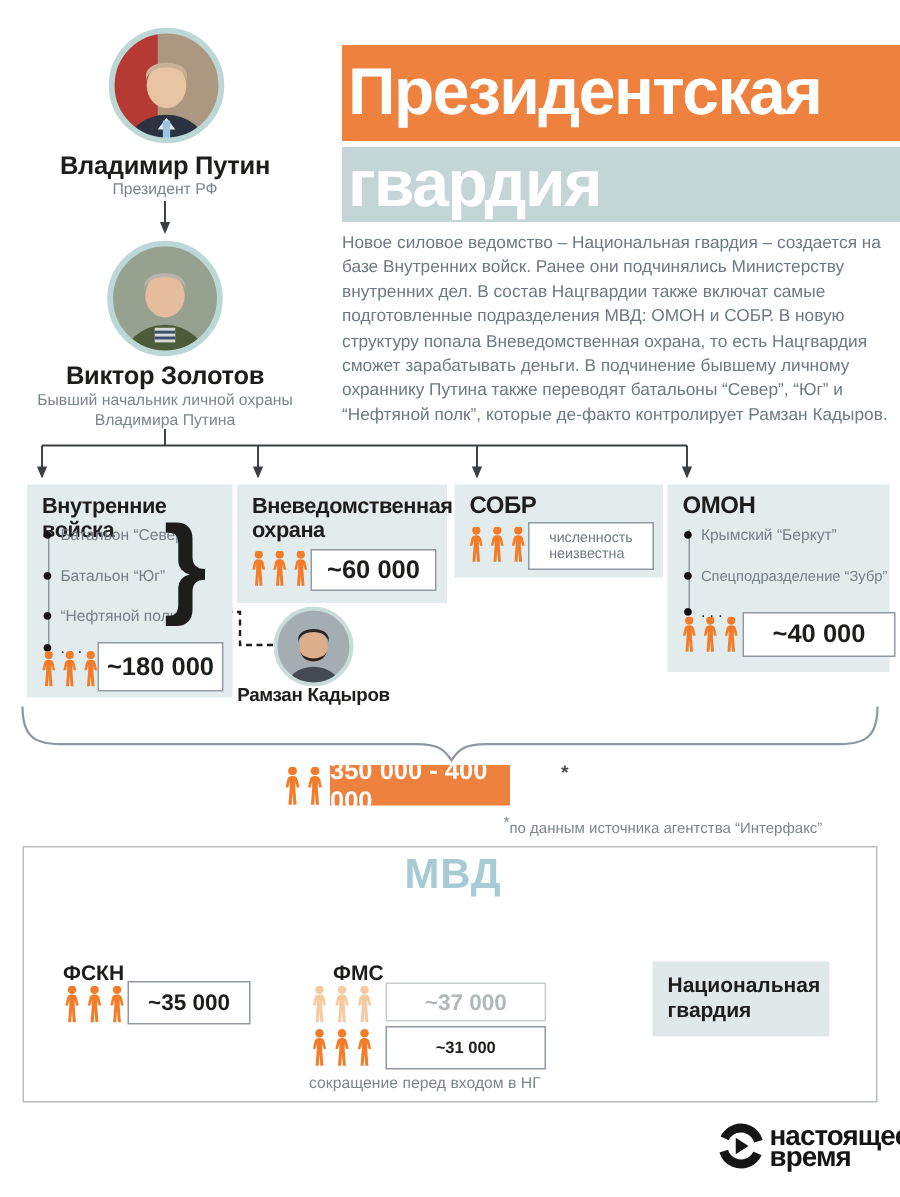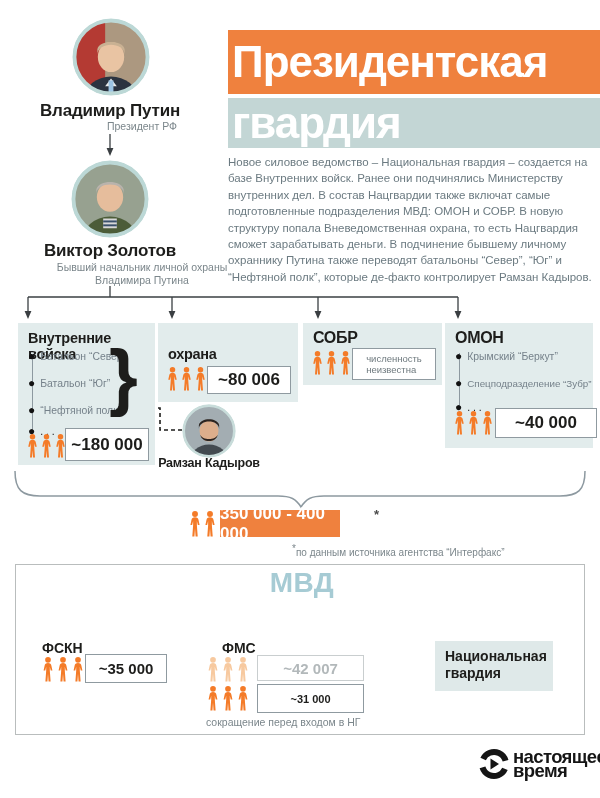--- a/index.html
+++ b/index.html
@@ -21,21 +21,21 @@
   #stage{position:relative;width:600px;height:798px;background:#ffffff;overflow:hidden;}
   .abs{position:absolute;}
   .overlay{position:absolute;left:0;top:0;pointer-events:none;}
   .overlay line,.overlay path{stroke:var(--line-dark);stroke-width:1.3;fill:none;}
   .overlay polygon{fill:var(--line-dark);stroke:none;}
   .overlay .dashed{stroke:#1d1d1b;stroke-width:1.6;stroke-dasharray:4 3;}
   .overlay .brace{stroke:#8d99a0;stroke-width:1.5;}
   
   .avatar{border-radius:50%;overflow:hidden;display:block;}
   .person-name{font-weight:bold;font-size:17px;text-align:center;letter-spacing:-0.2px;}
-  .person-role{font-size:10.5px;color:var(--muted-gray);text-align:center;line-height:12.5px;margin-left:32px;}
+  .person-role{font-size:10.5px;color:var(--muted-gray);text-align:center;line-height:12.5px;}
   
   .band{color:#fff;font-weight:bold;font-size:44px;letter-spacing:-1px;line-height:1;padding-left:4px;display:flex;align-items:center;}
   .band.orange{background:var(--accent-orange);}
   .band.teal{background:var(--band-teal);}
   .intro{font-size:11.5px;line-height:16.4px;color:var(--text-gray);}
   
   .panel{background:var(--panel-teal);}
   .panel h3{font-size:14.5px;font-weight:bold;letter-spacing:-0.3px;line-height:16px;color:var(--text-dark);}
   .bullet-item{font-size:10.4px;color:#75818a;white-space:nowrap;text-align:right;}
   .bullet-item .dot{color:#111;font-size:12px;margin-right:5px;}
@@ -44,21 +44,21 @@
   .count-lg{font-size:17px;}
   .count-md{font-size:15px;}
   .count-note{font-size:9.5px;color:#6e797e;font-weight:normal;line-height:11px;}
   .faded-box{border-color:#c9cecf;color:#b2b8ba;}
   .brace-glyph{font-size:74px;font-weight:600;color:#1d1d1b;line-height:1;}
   .icons{display:flex;gap:3px;color:var(--icon-orange);}
   .icons.faded{color:var(--icon-orange-faded);}
   .icons svg{display:block;}
   .total-box{background:var(--accent-orange);color:#fff;font-weight:bold;font-size:17px;display:flex;align-items:center;justify-content:center;}
   .asterisk{font-size:13px;font-weight:bold;color:#4a4a4a;}
-  .footnote{font-size:10px;color:var(--muted-gray);text-align:left;}
+  .footnote{font-size:10px;color:var(--muted-gray);text-align:center;}
   .footnote sup{font-size:10px;}
   
   .mvd-frame{border:1px solid #b9bdbd;background:#fff;}
   .mvd-title{font-size:28px;font-weight:bold;color:var(--mvd-text);text-align:center;letter-spacing:0.5px;}
   .dept-label{font-weight:bold;font-size:14px;}
   .small-note{font-size:10.5px;color:var(--muted-gray);}
   .ng-box{background:#dfe9e9;font-weight:bold;font-size:14px;line-height:17px;padding:7px 10px;}
   
   .brand-text{font-weight:bold;font-size:18.5px;line-height:14.5px;letter-spacing:-0.6px;color:#151515;text-transform:lowercase;}
 </style>
@@ -174,35 +174,35 @@
       <svg width="11" height="24" viewBox="0 0 10 22">
           <use href="#person"></use>
         </svg>
     </div>
     <div class="abs count-box count-lg" style="left:47px;top:105px;width:84px;height:33px">~180 000</div>
   </div>
   <div class="abs brace-glyph" style="left:109px;top:340px">}</div>
 
   <div class="abs panel" style="left:158px;top:323px;width:140px;height:79px">
     <h3 class="abs" style="left:10px;top:7px;width:130px">
-      <br>
+      <span>Вневедомственная</span><br>
       <span>охрана</span>
     </h3>
     <div class="abs icons" style="left:9px;top:44px">
       <svg width="11" height="24" viewBox="0 0 10 22">
           <use href="#person"></use>
         </svg>
       <svg width="11" height="24" viewBox="0 0 10 22">
           <use href="#person"></use>
         </svg>
       <svg width="11" height="24" viewBox="0 0 10 22">
           <use href="#person"></use>
         </svg>
     </div>
-    <div class="abs count-box count-lg" style="left:49px;top:43px;width:84px;height:28px">~80 006</div>
+    <div class="abs count-box count-lg" style="left:49px;top:43px;width:84px;height:28px">~60 000</div>
   </div>
 
   <div class="abs panel" style="left:303px;top:323px;width:139px;height:62px">
     <h3 class="abs" style="left:10px;top:7px;font-size:16px">СОБР</h3>
     <div class="abs icons" style="left:9px;top:28px">
       <svg width="11" height="24" viewBox="0 0 10 22">
           <use href="#person"></use>
         </svg>
       <svg width="11" height="24" viewBox="0 0 10 22">
           <use href="#person"></use>
@@ -292,21 +292,21 @@
     <svg width="12" height="25" viewBox="0 0 10 22">
         <use href="#person"></use>
       </svg>
     <svg width="12" height="25" viewBox="0 0 10 22">
         <use href="#person"></use>
       </svg>
     <svg width="12" height="25" viewBox="0 0 10 22">
         <use href="#person"></use>
       </svg>
   </div>
-  <div class="abs count-box count-md faded-box" style="left:257px;top:655px;width:107px;height:26px">~42 007</div>
+  <div class="abs count-box count-md faded-box" style="left:257px;top:655px;width:107px;height:26px">~37 000</div>
   <div class="abs icons" style="left:207px;top:686px">
     <svg width="12" height="25" viewBox="0 0 10 22">
         <use href="#person"></use>
       </svg>
     <svg width="12" height="25" viewBox="0 0 10 22">
         <use href="#person"></use>
       </svg>
     <svg width="12" height="25" viewBox="0 0 10 22">
         <use href="#person"></use>
       </svg>

